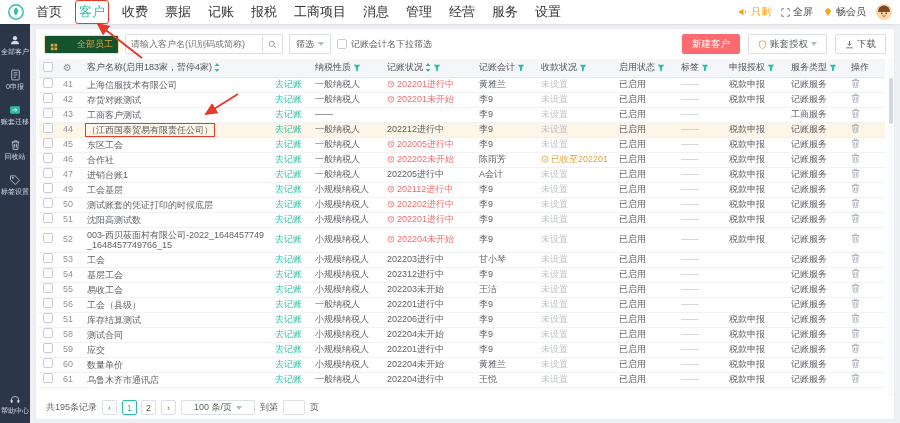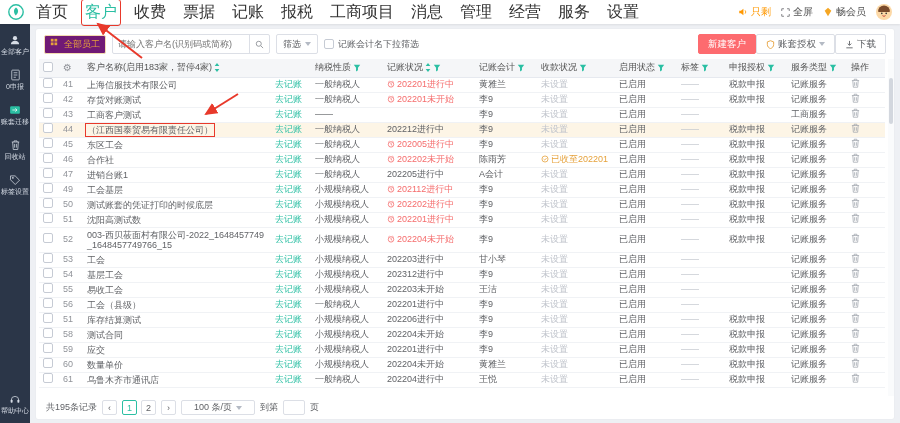--- a/index.html
+++ b/index.html
@@ -3,54 +3,54 @@
 <meta charset="utf-8">
 <style>
 *{margin:0;padding:0;box-sizing:border-box}
 html,body{width:900px;height:423px;overflow:hidden;background:#eef0f4;
   font-family:"Liberation Sans","DejaVu Sans",sans-serif;color:#333;position:relative}
 svg{display:block}
 
 .topnav{height:24px;background:#fff;display:flex;align-items:center;padding:0 8px;
   position:relative;z-index:2;box-shadow:0 1px 2px rgba(0,0,0,.08)}
 .logo{width:16px;height:16px;margin-right:10px;flex:none}
-.menu{display:flex;align-items:center;gap:13px;font-size:16px;white-space:nowrap}
+.menu{display:flex;align-items:center;gap:13px;font-size:13px;white-space:nowrap}
 .nav-item{cursor:pointer;color:#333;padding:1px 2px}
 .nav-item.active{color:#2bbfa3;outline:1.6px solid #e8392b;outline-offset:1px;border-radius:1px}
 .nav-right{margin-left:auto;display:flex;align-items:center;gap:10px;font-size:10px;color:#555}
 .nav-chip{display:flex;align-items:center;gap:3px;cursor:pointer}
 .nav-ann{color:#ff9800}
 
 .layout{display:flex;height:399px}
 .sidebar{width:30px;background:#2b3648;display:flex;flex-direction:column;align-items:center;
   padding-top:10px;flex:none}
 .side-item{display:flex;flex-direction:column;align-items:center;gap:2px;margin-bottom:13px;
   color:#d7dde6;font-size:7px;cursor:pointer;text-align:center;line-height:8px}
 .side-help{margin-top:auto;margin-bottom:8px}
 .main{flex:1;padding:5px 6px 4px;min-width:0}
 .card{background:#fff;height:100%;border-radius:2px;display:flex;flex-direction:column;
   box-shadow:0 0 2px rgba(0,0,0,.06)}
 
 .toolbar{display:flex;align-items:center;gap:6px;padding:5px 8px;flex:none}
-.staff-tag{display:flex;align-items:flex-start;gap:6px;background:#701a75;border:1px solid #f3dcb0;
+.staff-tag{display:flex;align-items:flex-end;gap:19px;background:#14532d;border:1px solid #f3dcb0;
   color:#e6a23c;font-size:9px;padding:2px 5px;border-radius:2px;cursor:pointer}
 .search-box{display:flex;align-items:center;border:1px solid #dcdfe6;border-radius:2px;height:20px;
   width:158px;background:#fff}
 .search-box input{border:0;outline:0;flex:1;font-size:9px;padding:0 5px;color:#333;min-width:0;
   font-family:Liberation Sans, sans-serif}
 .search-btn{width:20px;height:100%;border-left:1px solid #dcdfe6;display:flex;align-items:center;
   justify-content:center;cursor:pointer}
 .select{display:flex;align-items:center;gap:4px;border:1px solid #dcdfe6;border-radius:2px;height:20px;
   padding:0 6px;font-size:9px;color:#606266;background:#fff;cursor:pointer}
 .caret{width:0;height:0;border-left:3px solid transparent;border-right:3px solid transparent;
   border-top:4px solid #b4bac4}
 .cb{width:10px;height:10px;border:1px solid #c6cbd4;border-radius:2px;background:#fff;
   display:inline-block;flex:none;vertical-align:-1px;cursor:pointer}
 .chk-label{font-size:9px;color:#606266;display:flex;align-items:center;gap:4px}
-.toolbar-right{margin-left:auto;display:flex;align-items:center;gap:0}
+.toolbar-right{margin-left:auto;display:flex;align-items:center;gap:8px}
 .btn{height:20px;display:flex;align-items:center;gap:3px;font-size:9.5px;border-radius:2px;
   padding:0 9px;cursor:pointer;white-space:nowrap}
 .btn-primary{background:#fd6b6f;color:#fff;border:1px solid #fd6b6f}
 .btn-plain{background:#fff;color:#606266;border:1px solid #dcdfe6}
 
 .table-wrap{flex:1;position:relative;overflow:hidden}
 table{width:846px;table-layout:fixed;border-collapse:collapse;margin-left:3px}
 th{background:#f5f6f8;font-weight:normal;font-size:9px;color:#555;text-align:left;padding:0 4px;
   height:18px;border-bottom:1px solid #e6e9ef;white-space:nowrap;overflow:hidden}
 .th-inner{display:flex;align-items:center;gap:2px}

